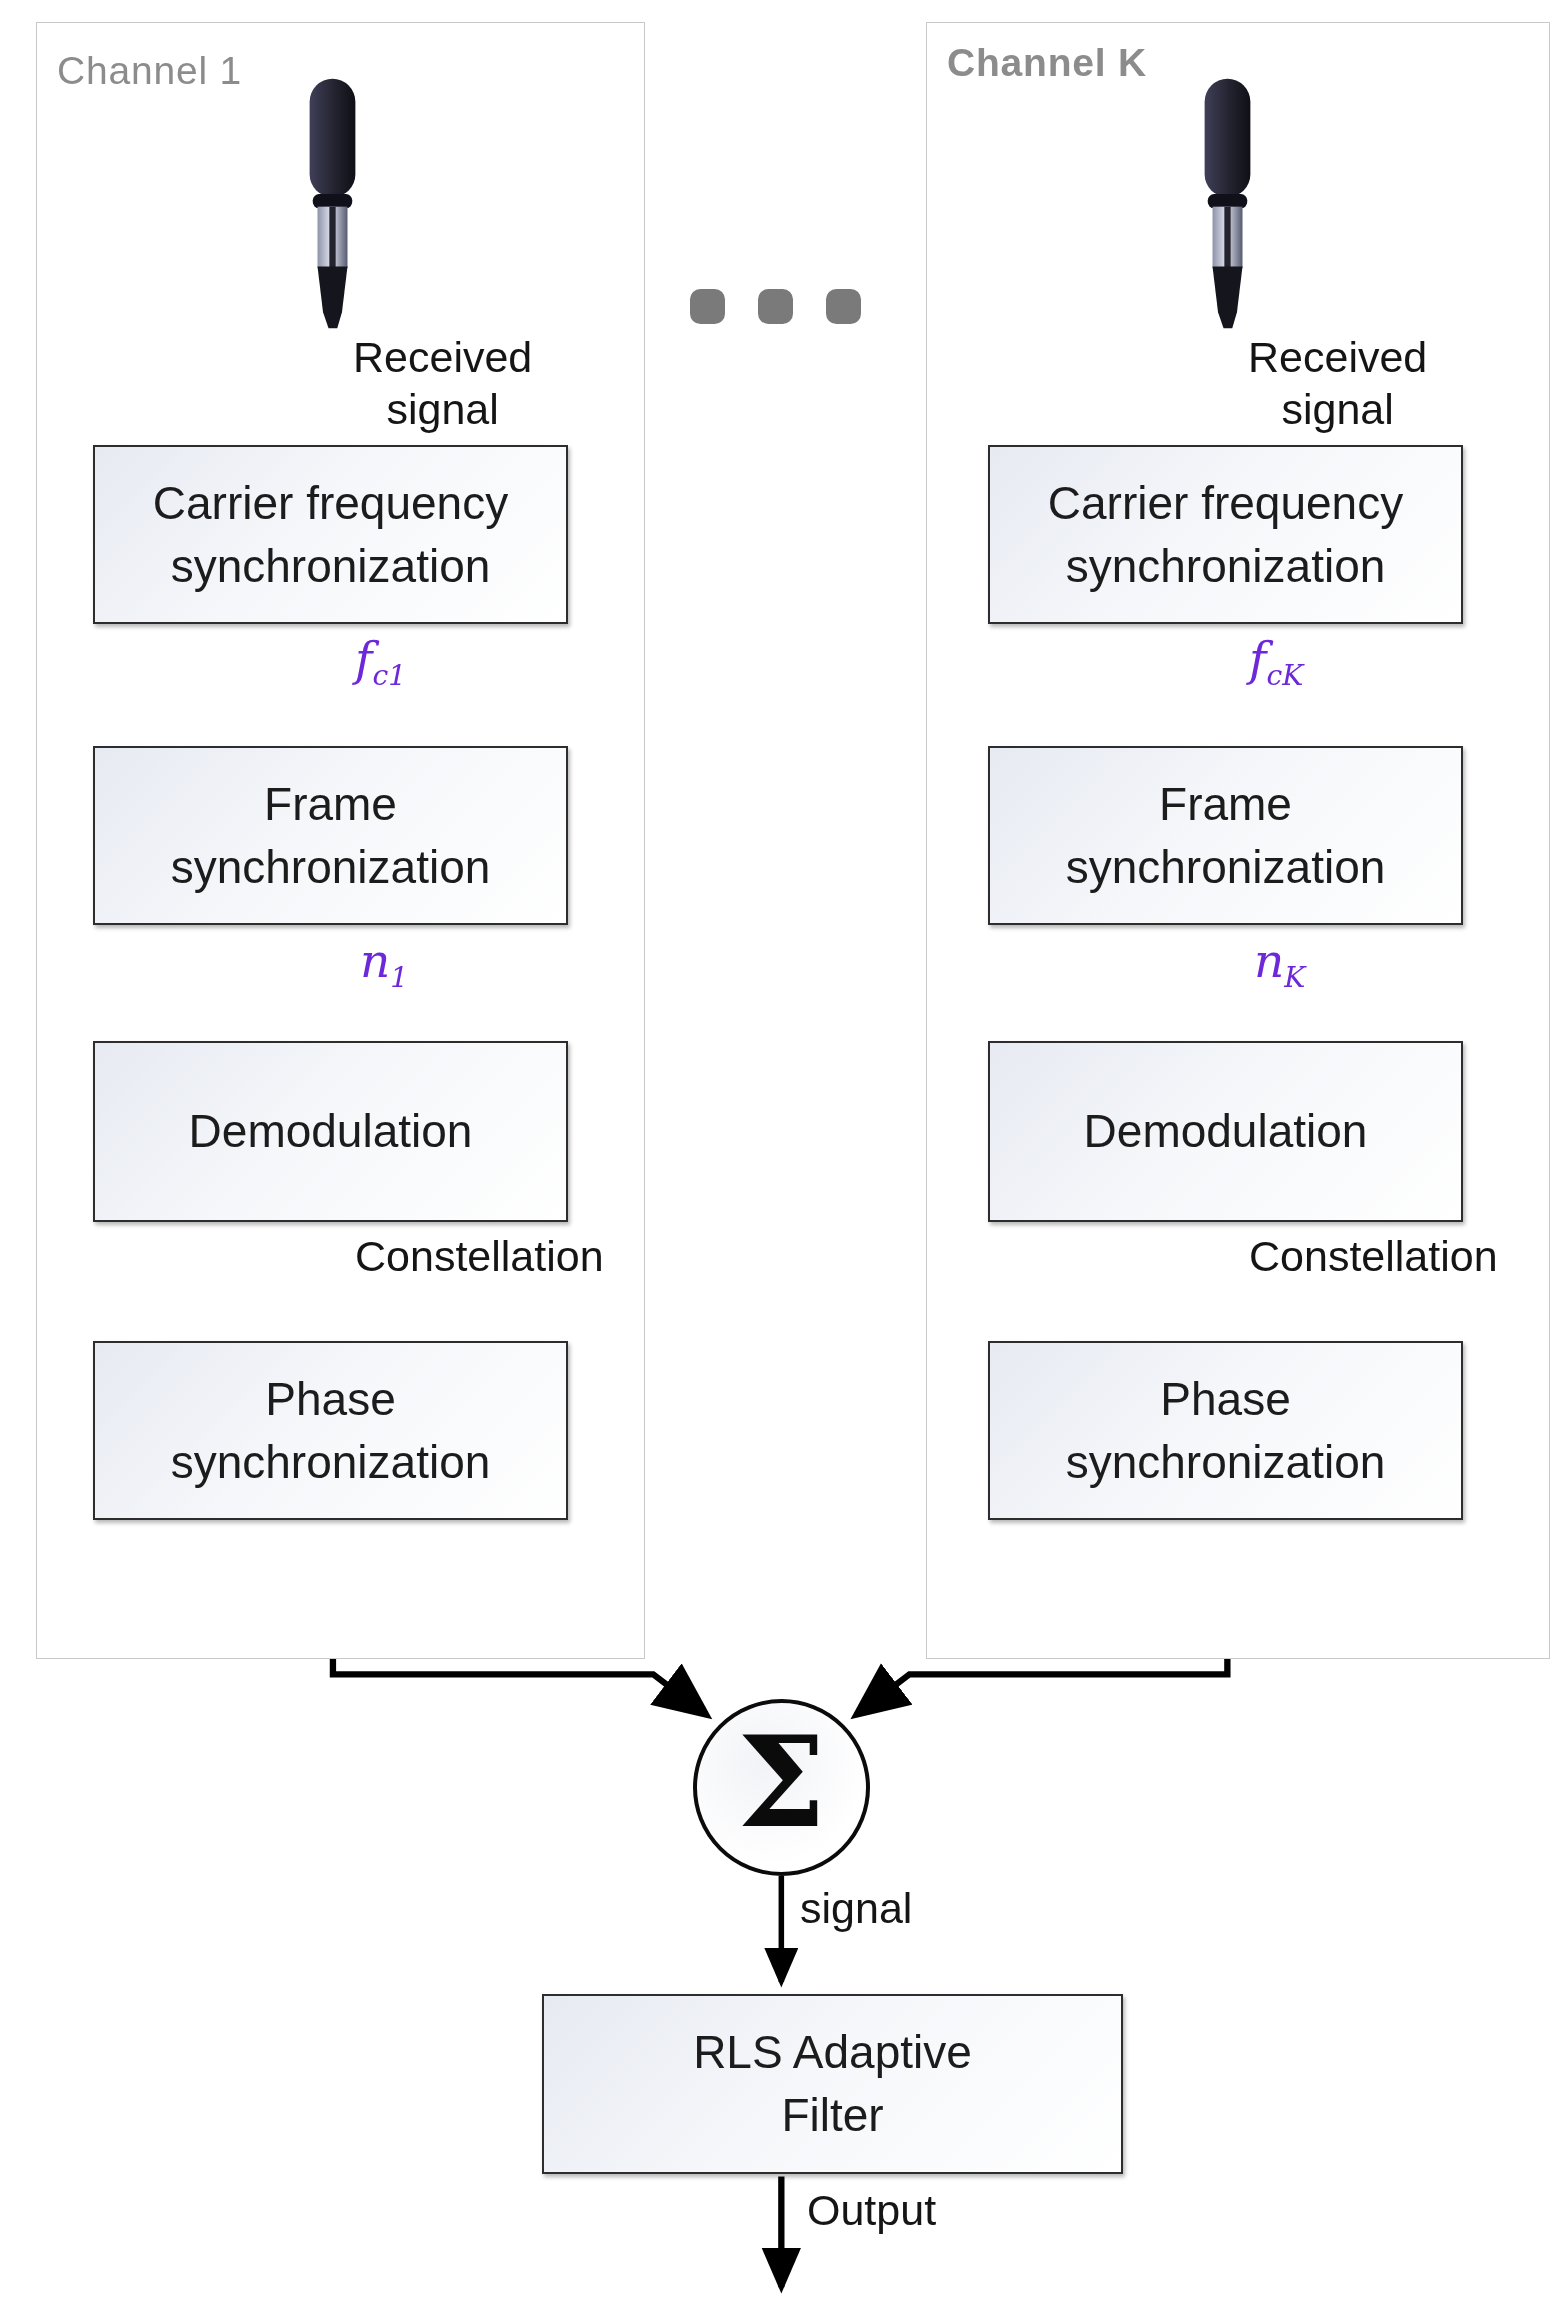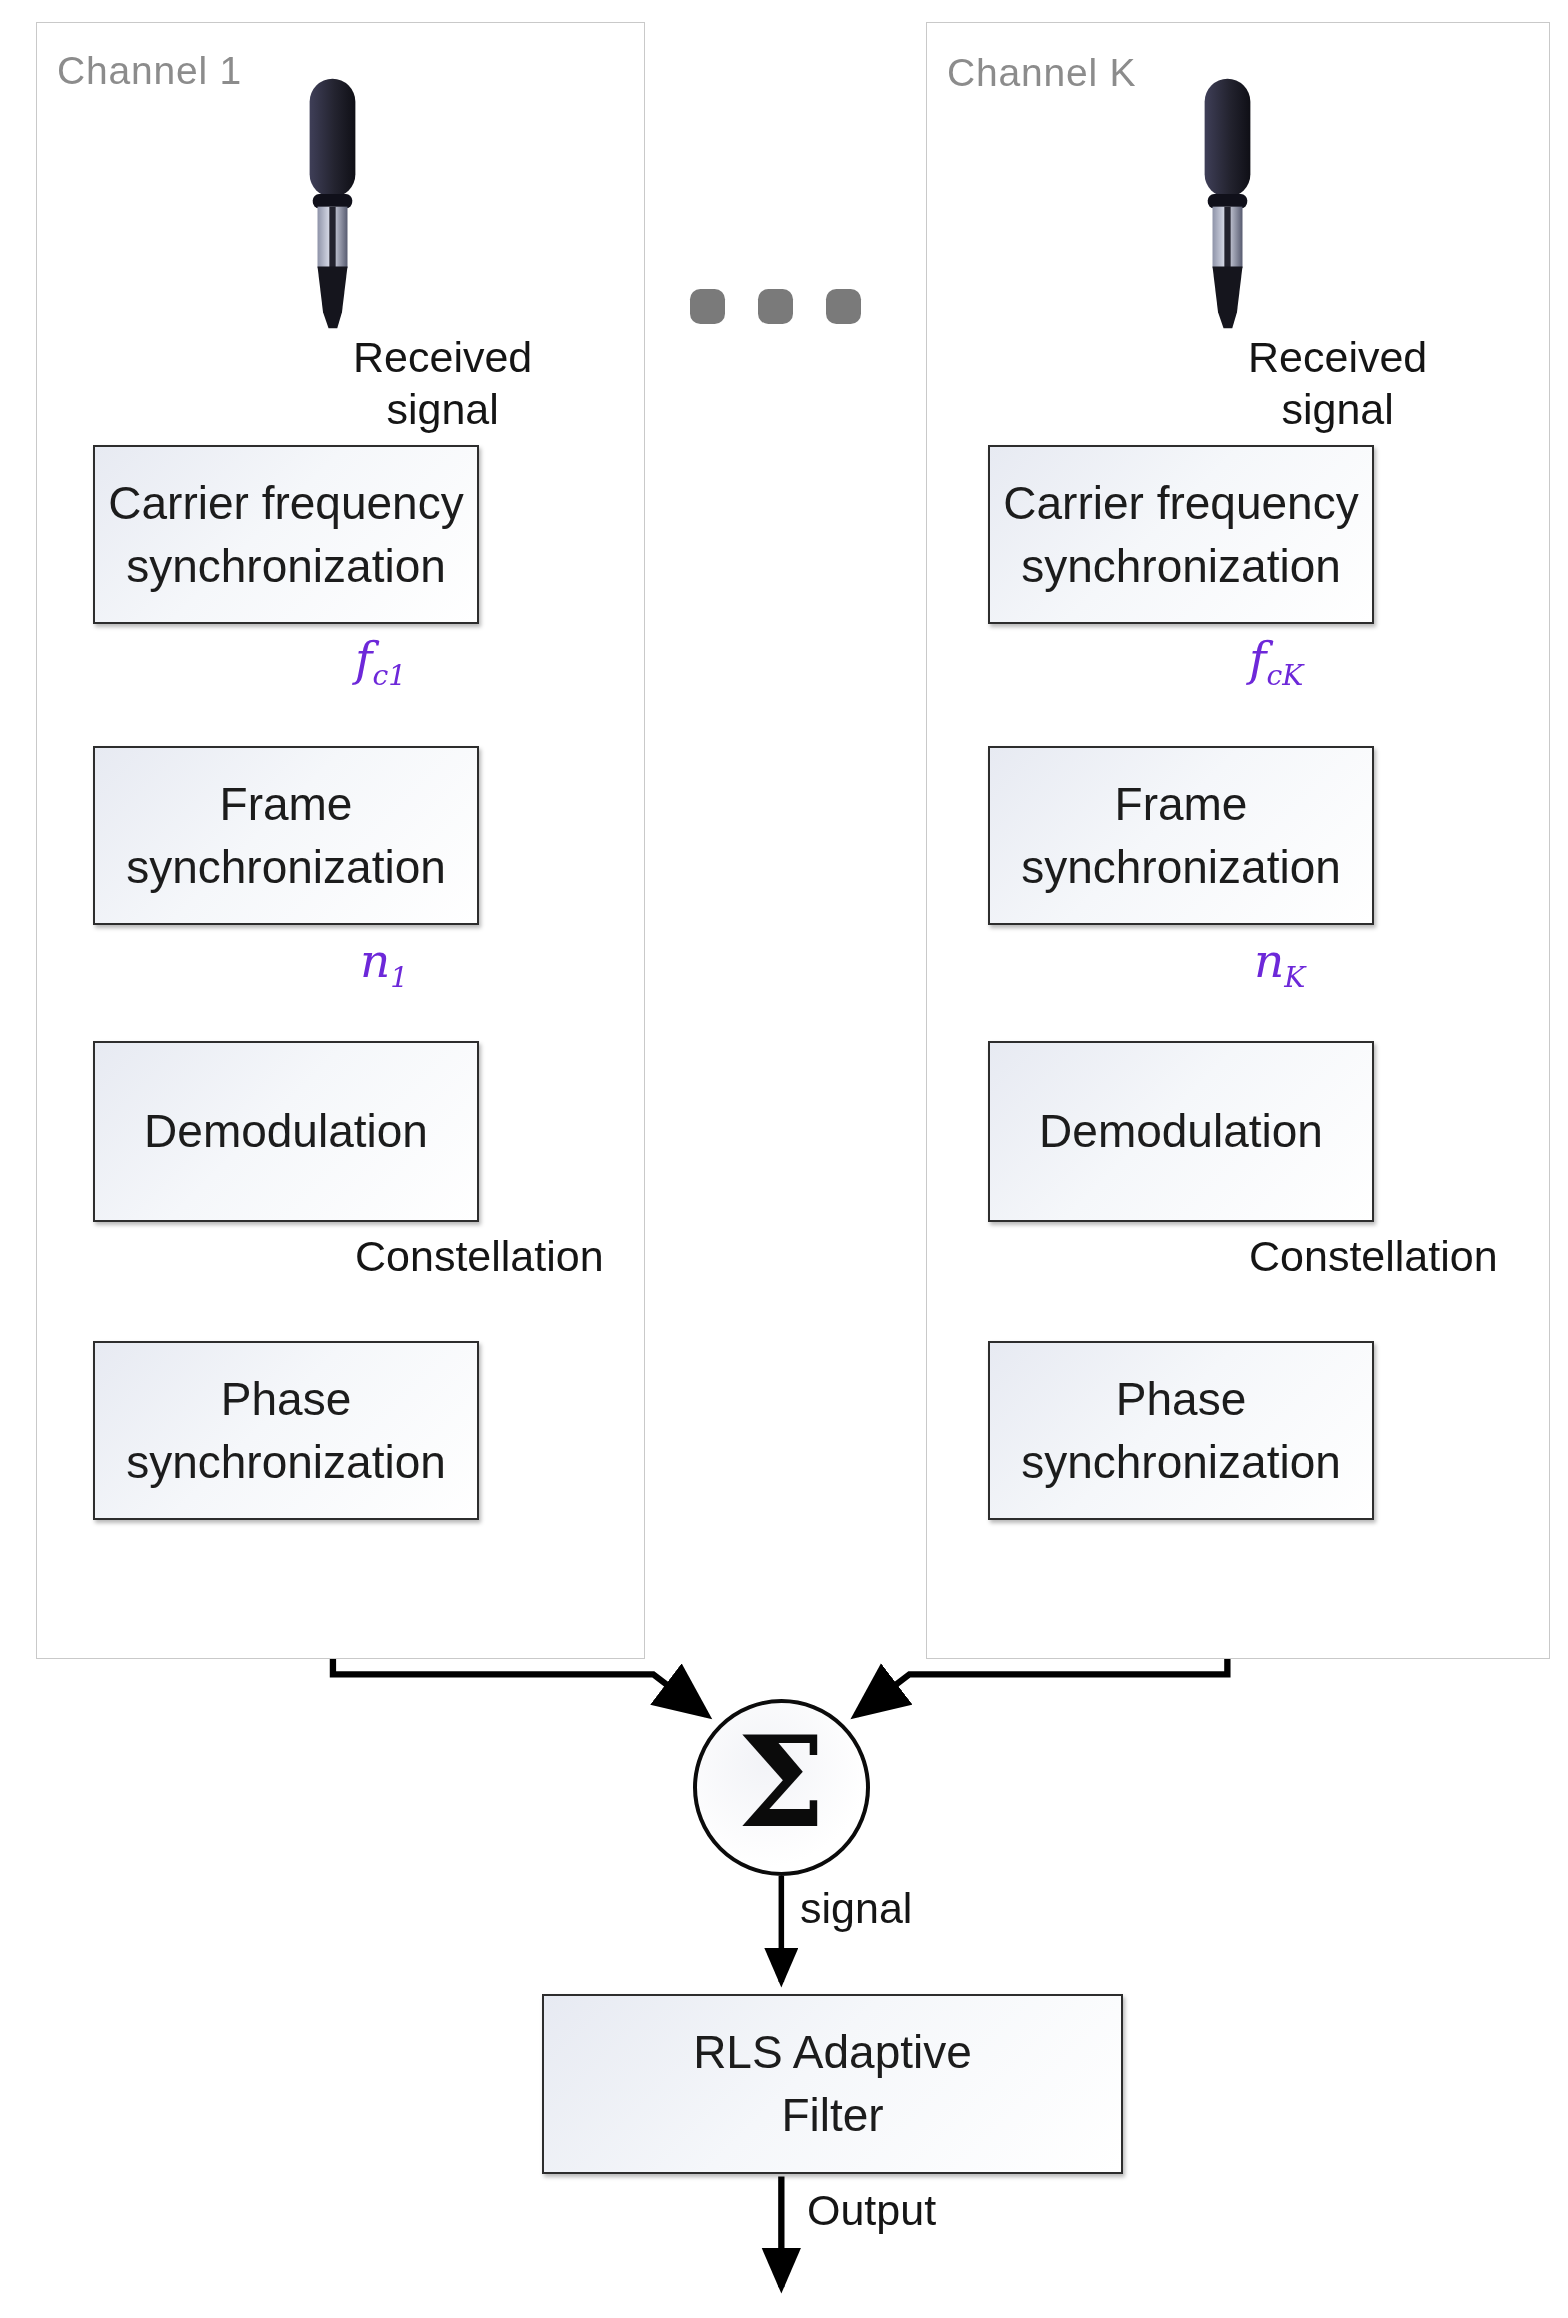--- a/index.html
+++ b/index.html
@@ -21,21 +21,21 @@
     position:absolute;
     font-size:39px;
     line-height:49px;
     color:#8c8c8c;
     letter-spacing:0.8px;
     white-space:nowrap;
   }
   
   .pbox{
     position:absolute;
-    width:386px;height:179px;
+    width:475px;height:179px;
     box-sizing:border-box;
     border:2.4px solid #2d2d2d;
     background:linear-gradient(135deg,#e7eaf2 0%,#f5f7fa 45%,#ffffff 100%);
     box-shadow:2.4px 3.2px 4px rgba(0,0,0,0.28);
     display:flex;flex-direction:column;
     align-items:center;justify-content:center;
   }
   .pbox .line{
     display:block;
     font-size:46px;
@@ -180,21 +180,21 @@
   </div>
 
   <div class="dots" style="left:690px;top:289px;">
     <div class="dot"></div>
     <div class="dot"></div>
     <div class="dot"></div>
   </div>
 
   <section class="panel" style="left:926px;top:22px;width:624px;height:1637px;">
   </section>
-  <div class="panel-title" style="left:947px;top:48px;">Channel K</div>
+  <div class="panel-title" style="left:947px;top:38px;font-weight:bold;">Channel K</div>
 
   <svg class="mic" style="left:1192px;top:77px;" width="71" height="253" viewBox="0 0 90 320">
     <defs>
       <linearGradient id="micCap2" x1="0" y1="0" x2="1" y2="0">
         <stop offset="0" stop-color="#3f3f58"></stop>
         <stop offset="0.55" stop-color="#23232f"></stop>
         <stop offset="1" stop-color="#0f0f16"></stop>
       </linearGradient>
       <linearGradient id="micBody2" x1="0" y1="0" x2="1" y2="0">
         <stop offset="0" stop-color="#8e93a8"></stop>

